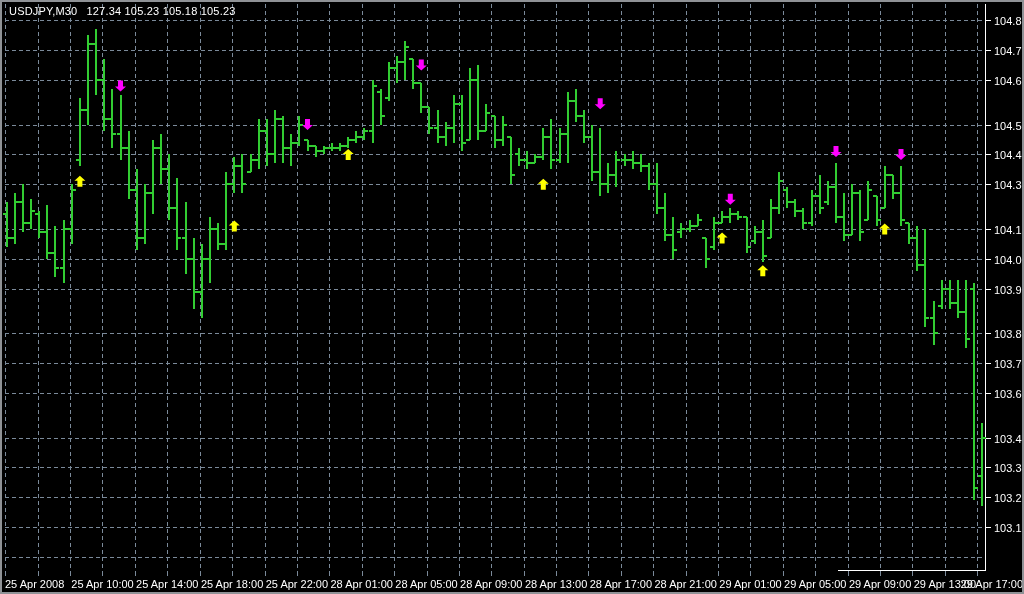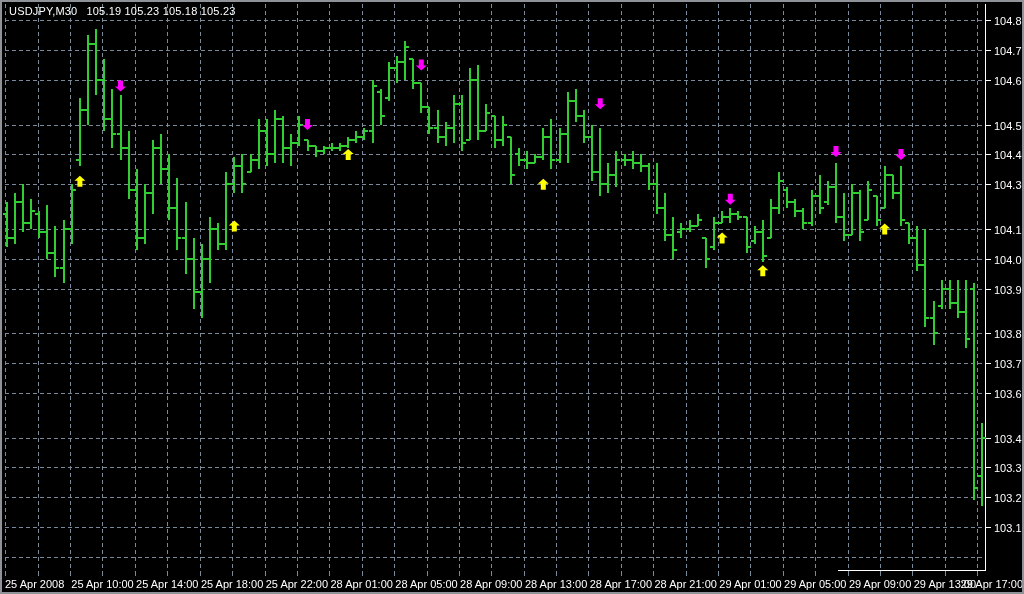--- a/index.html
+++ b/index.html
@@ -284,14 +284,14 @@
       <path d="M0,-5.5 L5.5,-0.5 L2.5,-0.5 L2.5,5.5 L-2.5,5.5 L-2.5,-0.5 L-5.5,-0.5 Z" fill="#FFFF00" transform="translate(760.8,268.7)"></path>
       <path d="M0,-5.5 L5.5,-0.5 L2.5,-0.5 L2.5,5.5 L-2.5,5.5 L-2.5,-0.5 L-5.5,-0.5 Z" fill="#FFFF00" transform="translate(882.7,227.0)"></path>
       <path d="M0,5.5 L5.5,0.5 L2.5,0.5 L2.5,-5.5 L-2.5,-5.5 L-2.5,0.5 L-5.5,0.5 Z" fill="#FF00FF" transform="translate(118.5,83.9)"></path>
       <path d="M0,5.5 L5.5,0.5 L2.5,0.5 L2.5,-5.5 L-2.5,-5.5 L-2.5,0.5 L-5.5,0.5 Z" fill="#FF00FF" transform="translate(305.5,122.6)"></path>
       <path d="M0,5.5 L5.5,0.5 L2.5,0.5 L2.5,-5.5 L-2.5,-5.5 L-2.5,0.5 L-5.5,0.5 Z" fill="#FF00FF" transform="translate(419.3,63.0)"></path>
       <path d="M0,5.5 L5.5,0.5 L2.5,0.5 L2.5,-5.5 L-2.5,-5.5 L-2.5,0.5 L-5.5,0.5 Z" fill="#FF00FF" transform="translate(598.2,101.8)"></path>
       <path d="M0,5.5 L5.5,0.5 L2.5,0.5 L2.5,-5.5 L-2.5,-5.5 L-2.5,0.5 L-5.5,0.5 Z" fill="#FF00FF" transform="translate(728.3,197.2)"></path>
       <path d="M0,5.5 L5.5,0.5 L2.5,0.5 L2.5,-5.5 L-2.5,-5.5 L-2.5,0.5 L-5.5,0.5 Z" fill="#FF00FF" transform="translate(834.0,149.5)"></path>
       <path d="M0,5.5 L5.5,0.5 L2.5,0.5 L2.5,-5.5 L-2.5,-5.5 L-2.5,0.5 L-5.5,0.5 Z" fill="#FF00FF" transform="translate(899.0,152.4)"></path>
     </svg>
-  <div class="chart-title"><span>USDJPY,M30</span><span class="ohlc">105.19 105.23 105.18 105.23</span></div>
+  <div class="chart-title"><span>USDJPY,M30</span><span class="ohlc">127.34 105.23 105.18 105.23</span></div>
 </div>
 
 </body></html>

